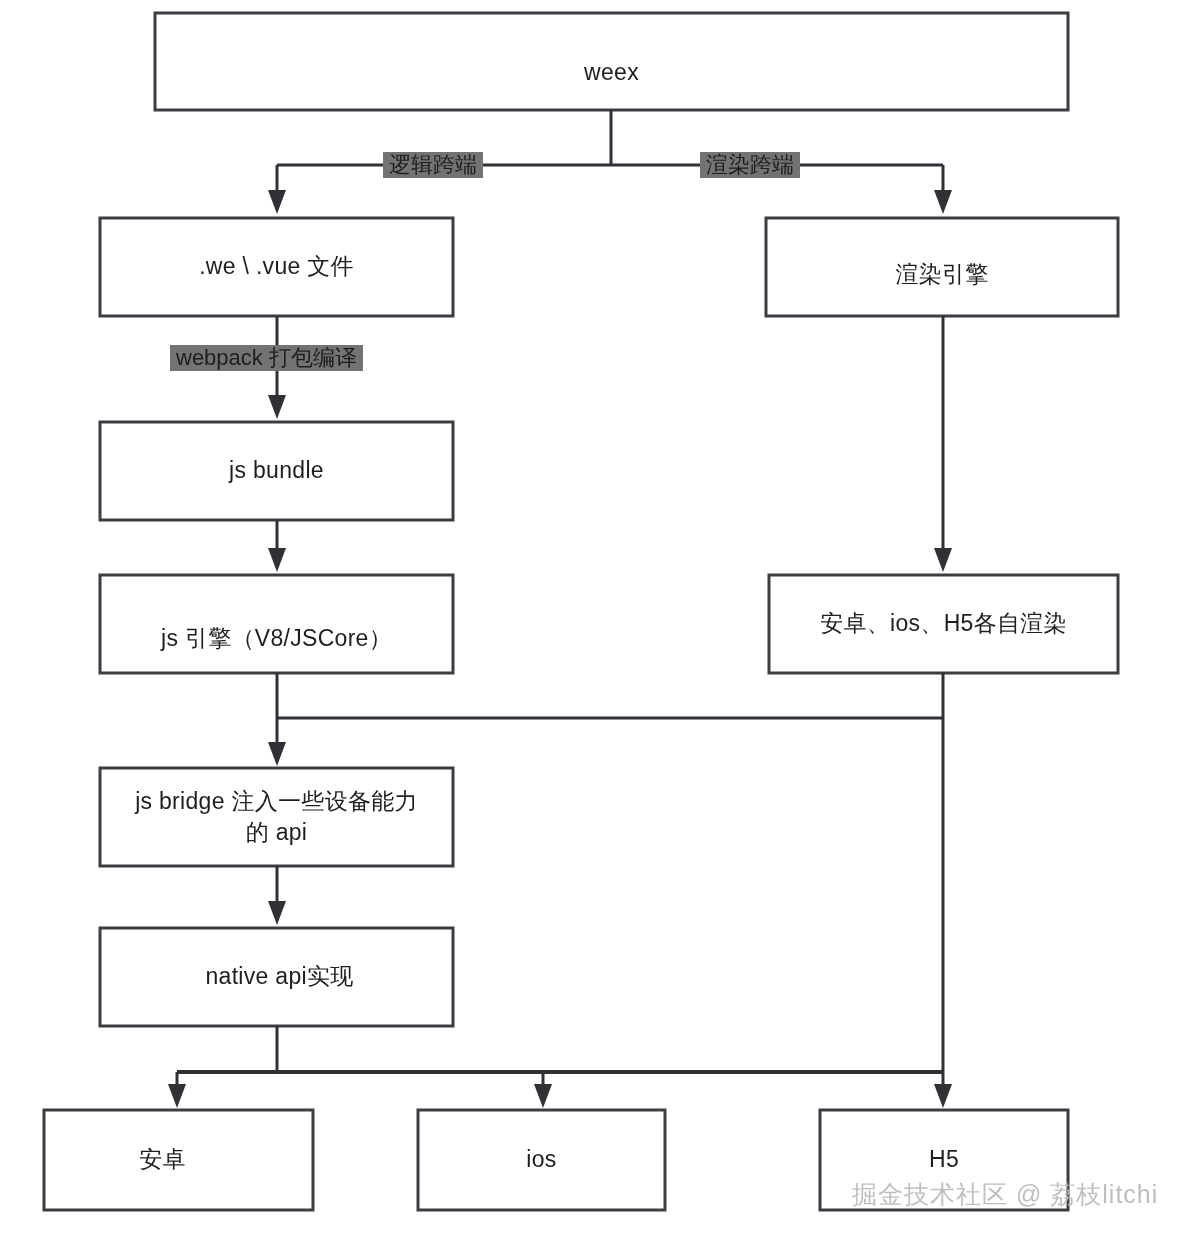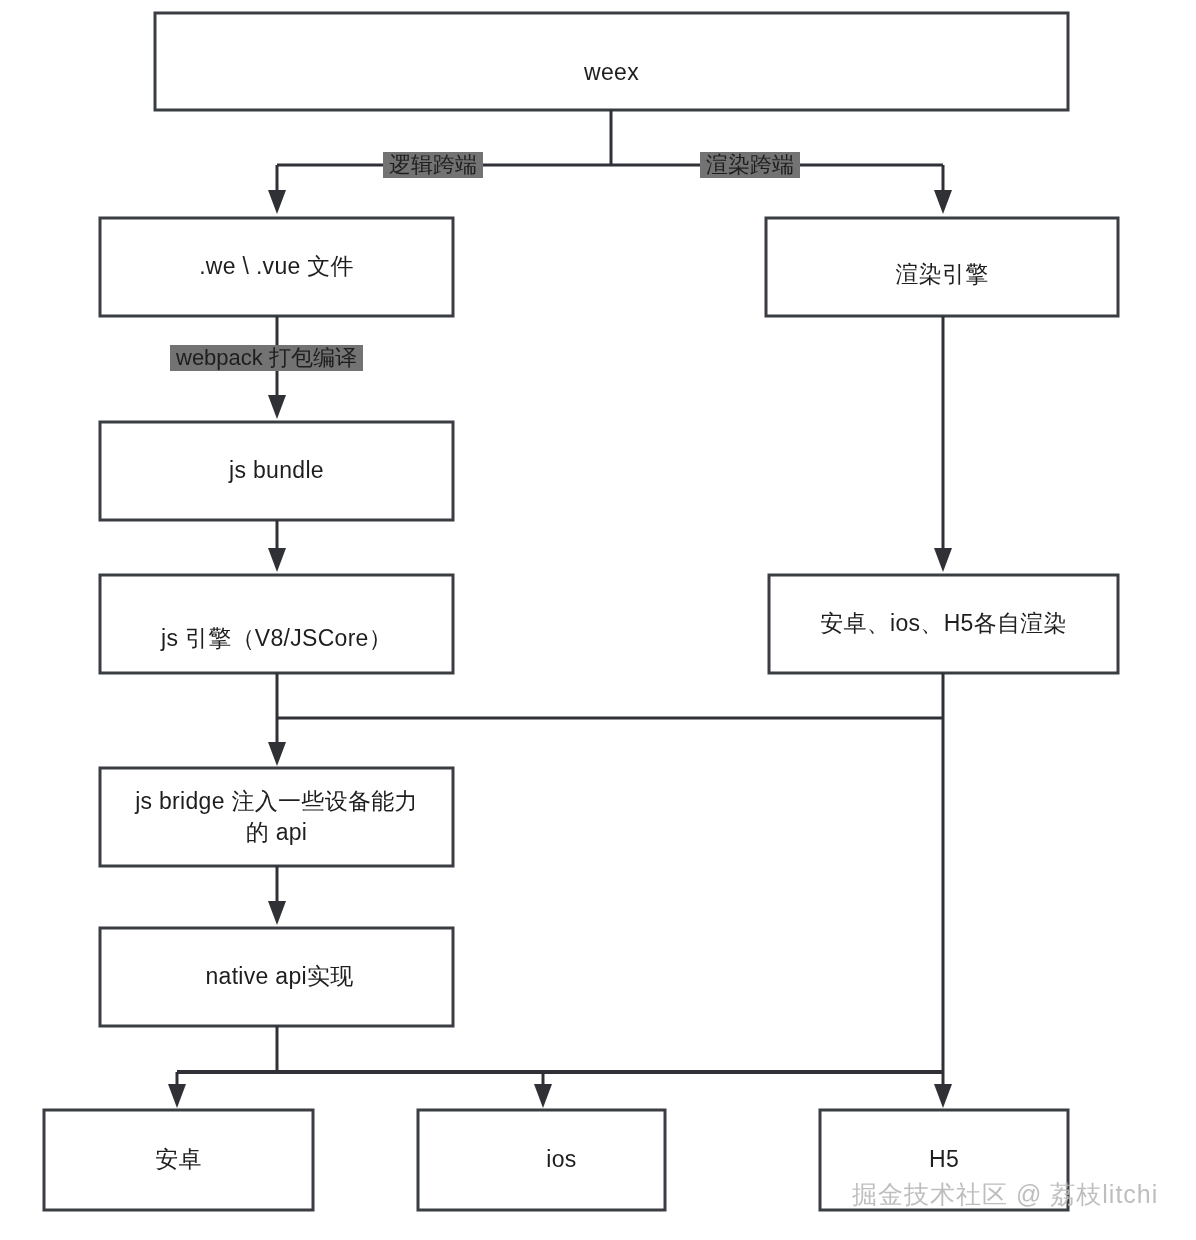--- a/index.html
+++ b/index.html
@@ -177,23 +177,23 @@
 
   <div class="node-label" style="left:100px; top:590px; width:353px; height:98px;">js 引擎（V8/JSCore）</div>
 
   <div class="node-label" style="left:769px; top:575px; width:349px; height:98px;">安卓、ios、H5各自渲染</div>
 
   <div class="node-label" style="left:100px; top:768px; width:353px; height:98px; white-space:pre-line;">js bridge 注入一些设备能力
 的 api</div>
 
   <div class="node-label" style="left:100px; top:928px; width:359px; height:98px;">native api实现</div>
 
-  <div class="node-label" style="left:44px; top:1110px; width:269px; height:100px;">安卓</div>
-
-  <div class="node-label" style="left:418px; top:1110px; width:247px; height:100px;padding-left:20px;">ios</div>
+  <div class="node-label" style="left:28px; top:1110px; width:269px; height:100px;">安卓</div>
+
+  <div class="node-label" style="left:418px; top:1110px; width:247px; height:100px;">ios</div>
 
   <div class="node-label" style="left:820px; top:1110px; width:248px; height:100px;">H5</div>
 
   <div class="edge-label" style="left:383px; top:152px;">逻辑跨端</div>
 
   <div class="edge-label" style="left:700px; top:152px;">渲染跨端</div>
 
   <div class="edge-label" style="left:170px; top:345px;">webpack 打包编译</div>
 
   <div class="watermark">掘金技术社区 @ 荔枝litchi</div>

